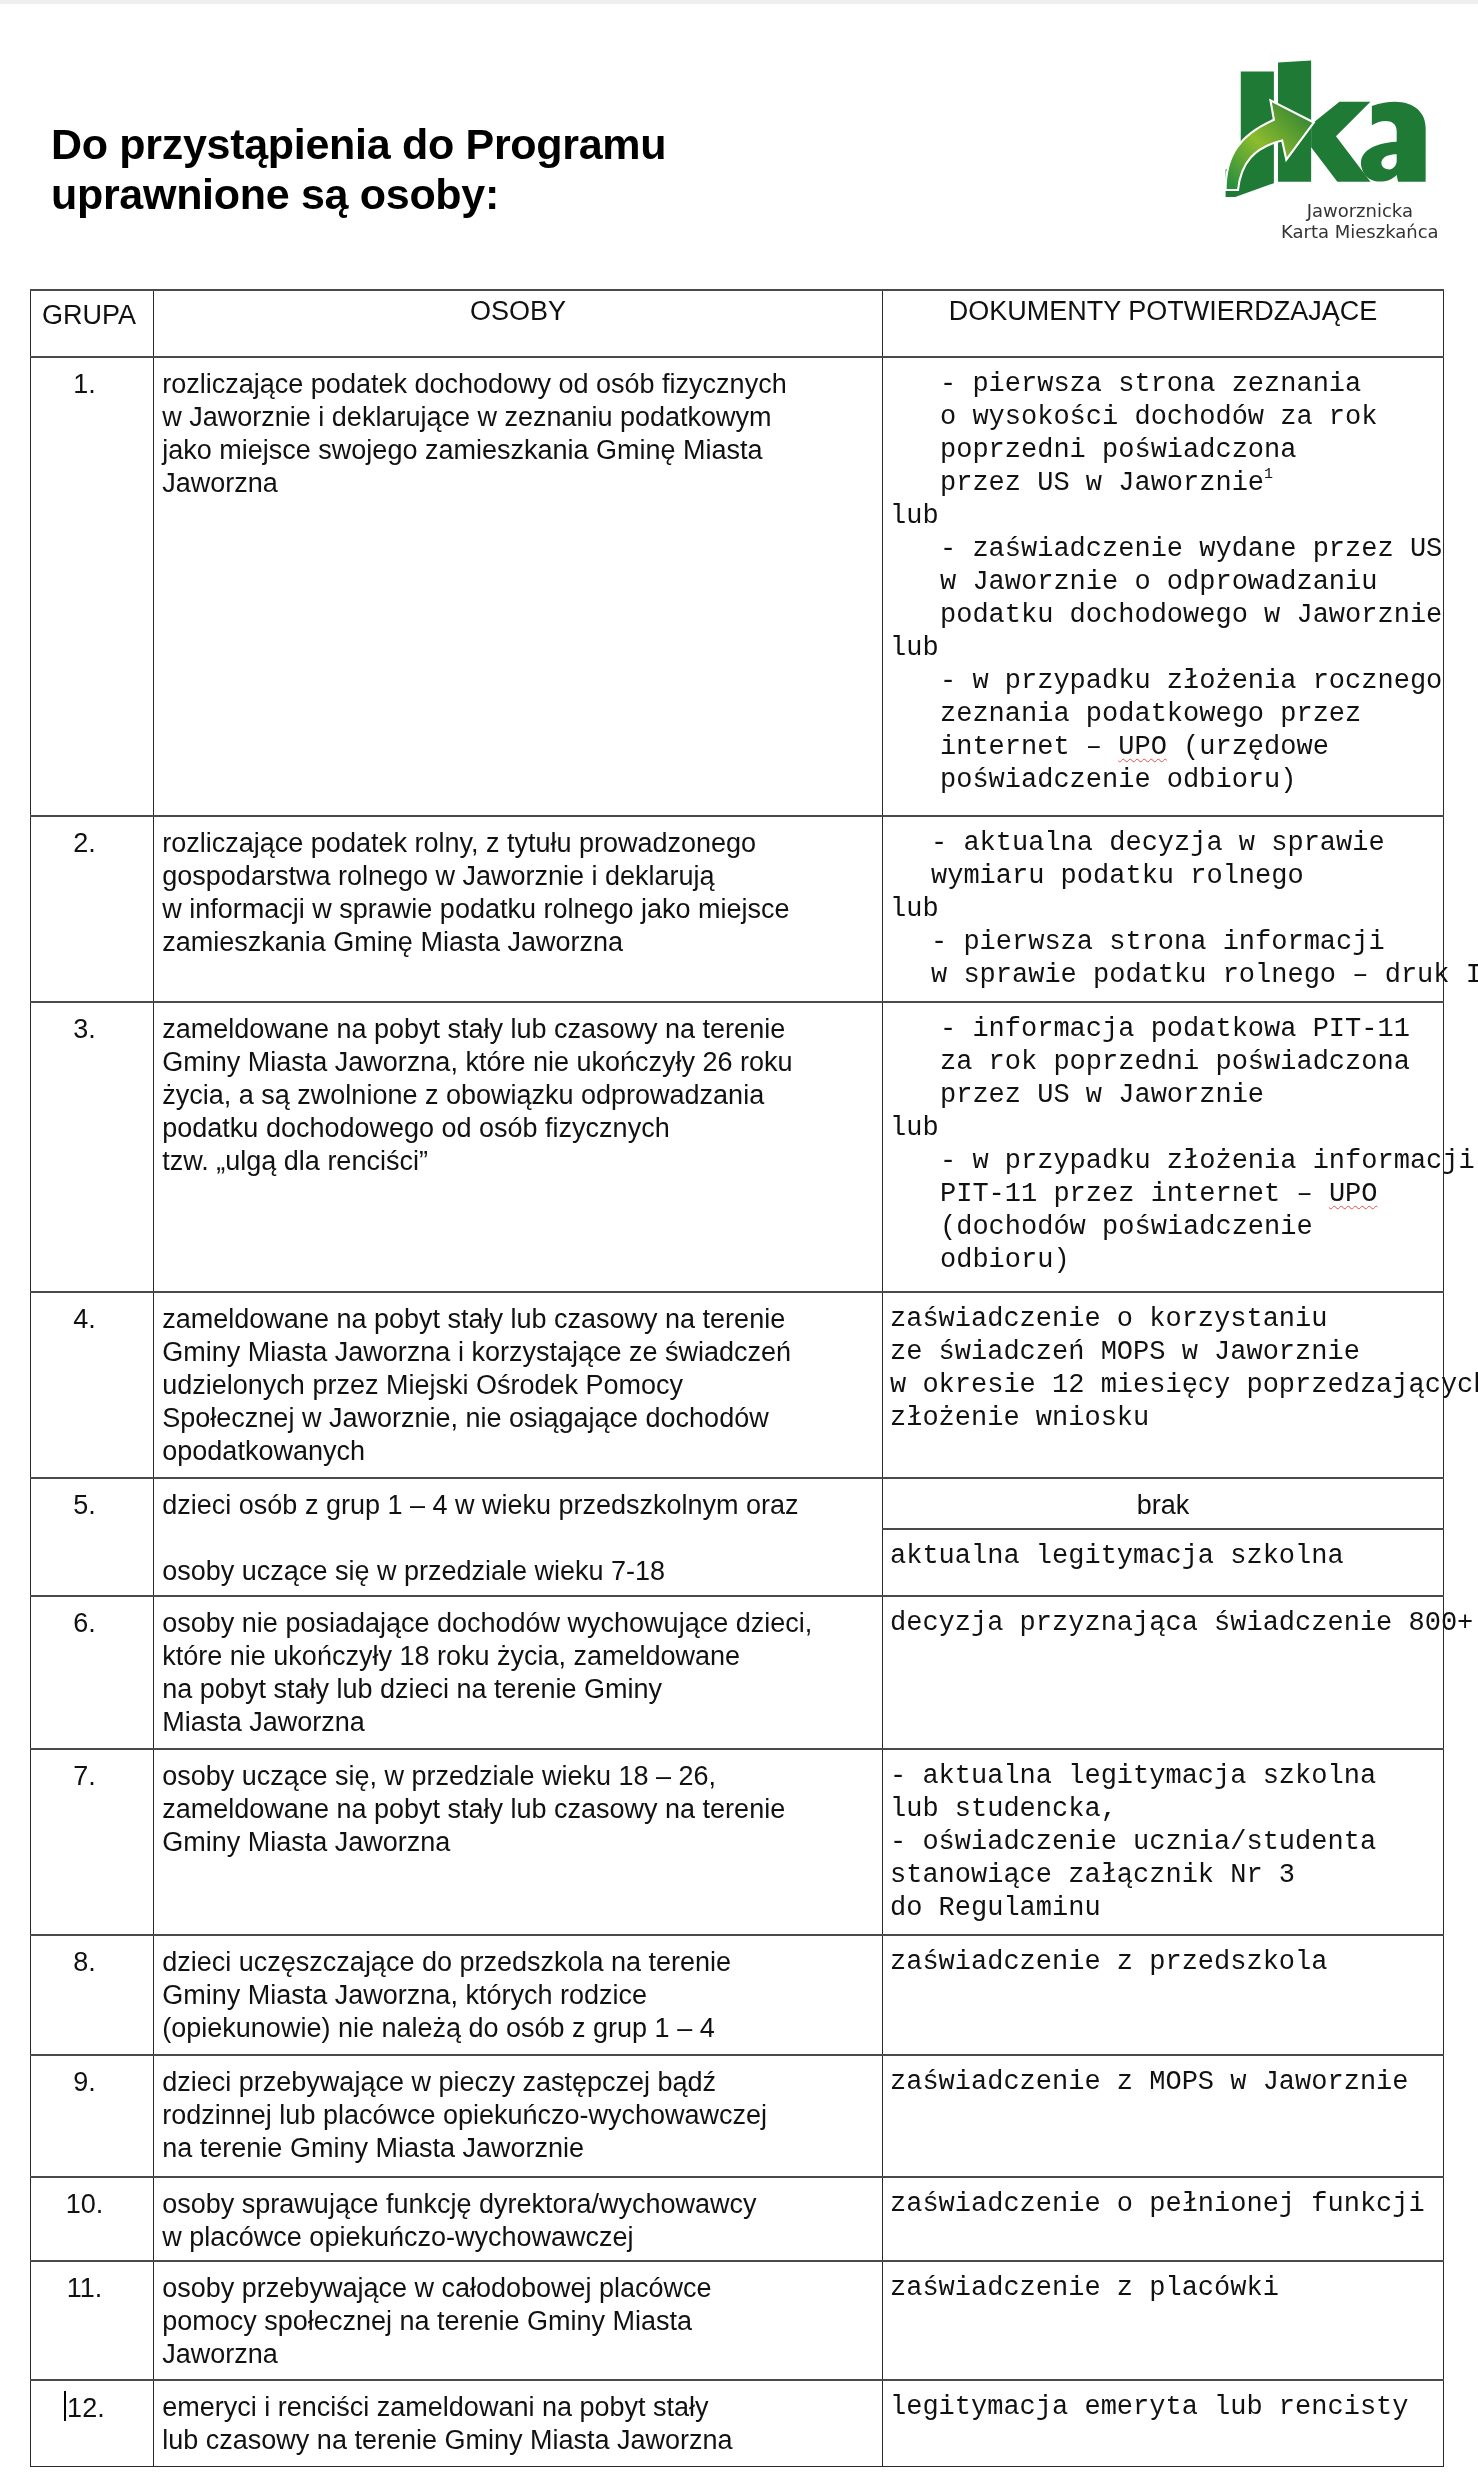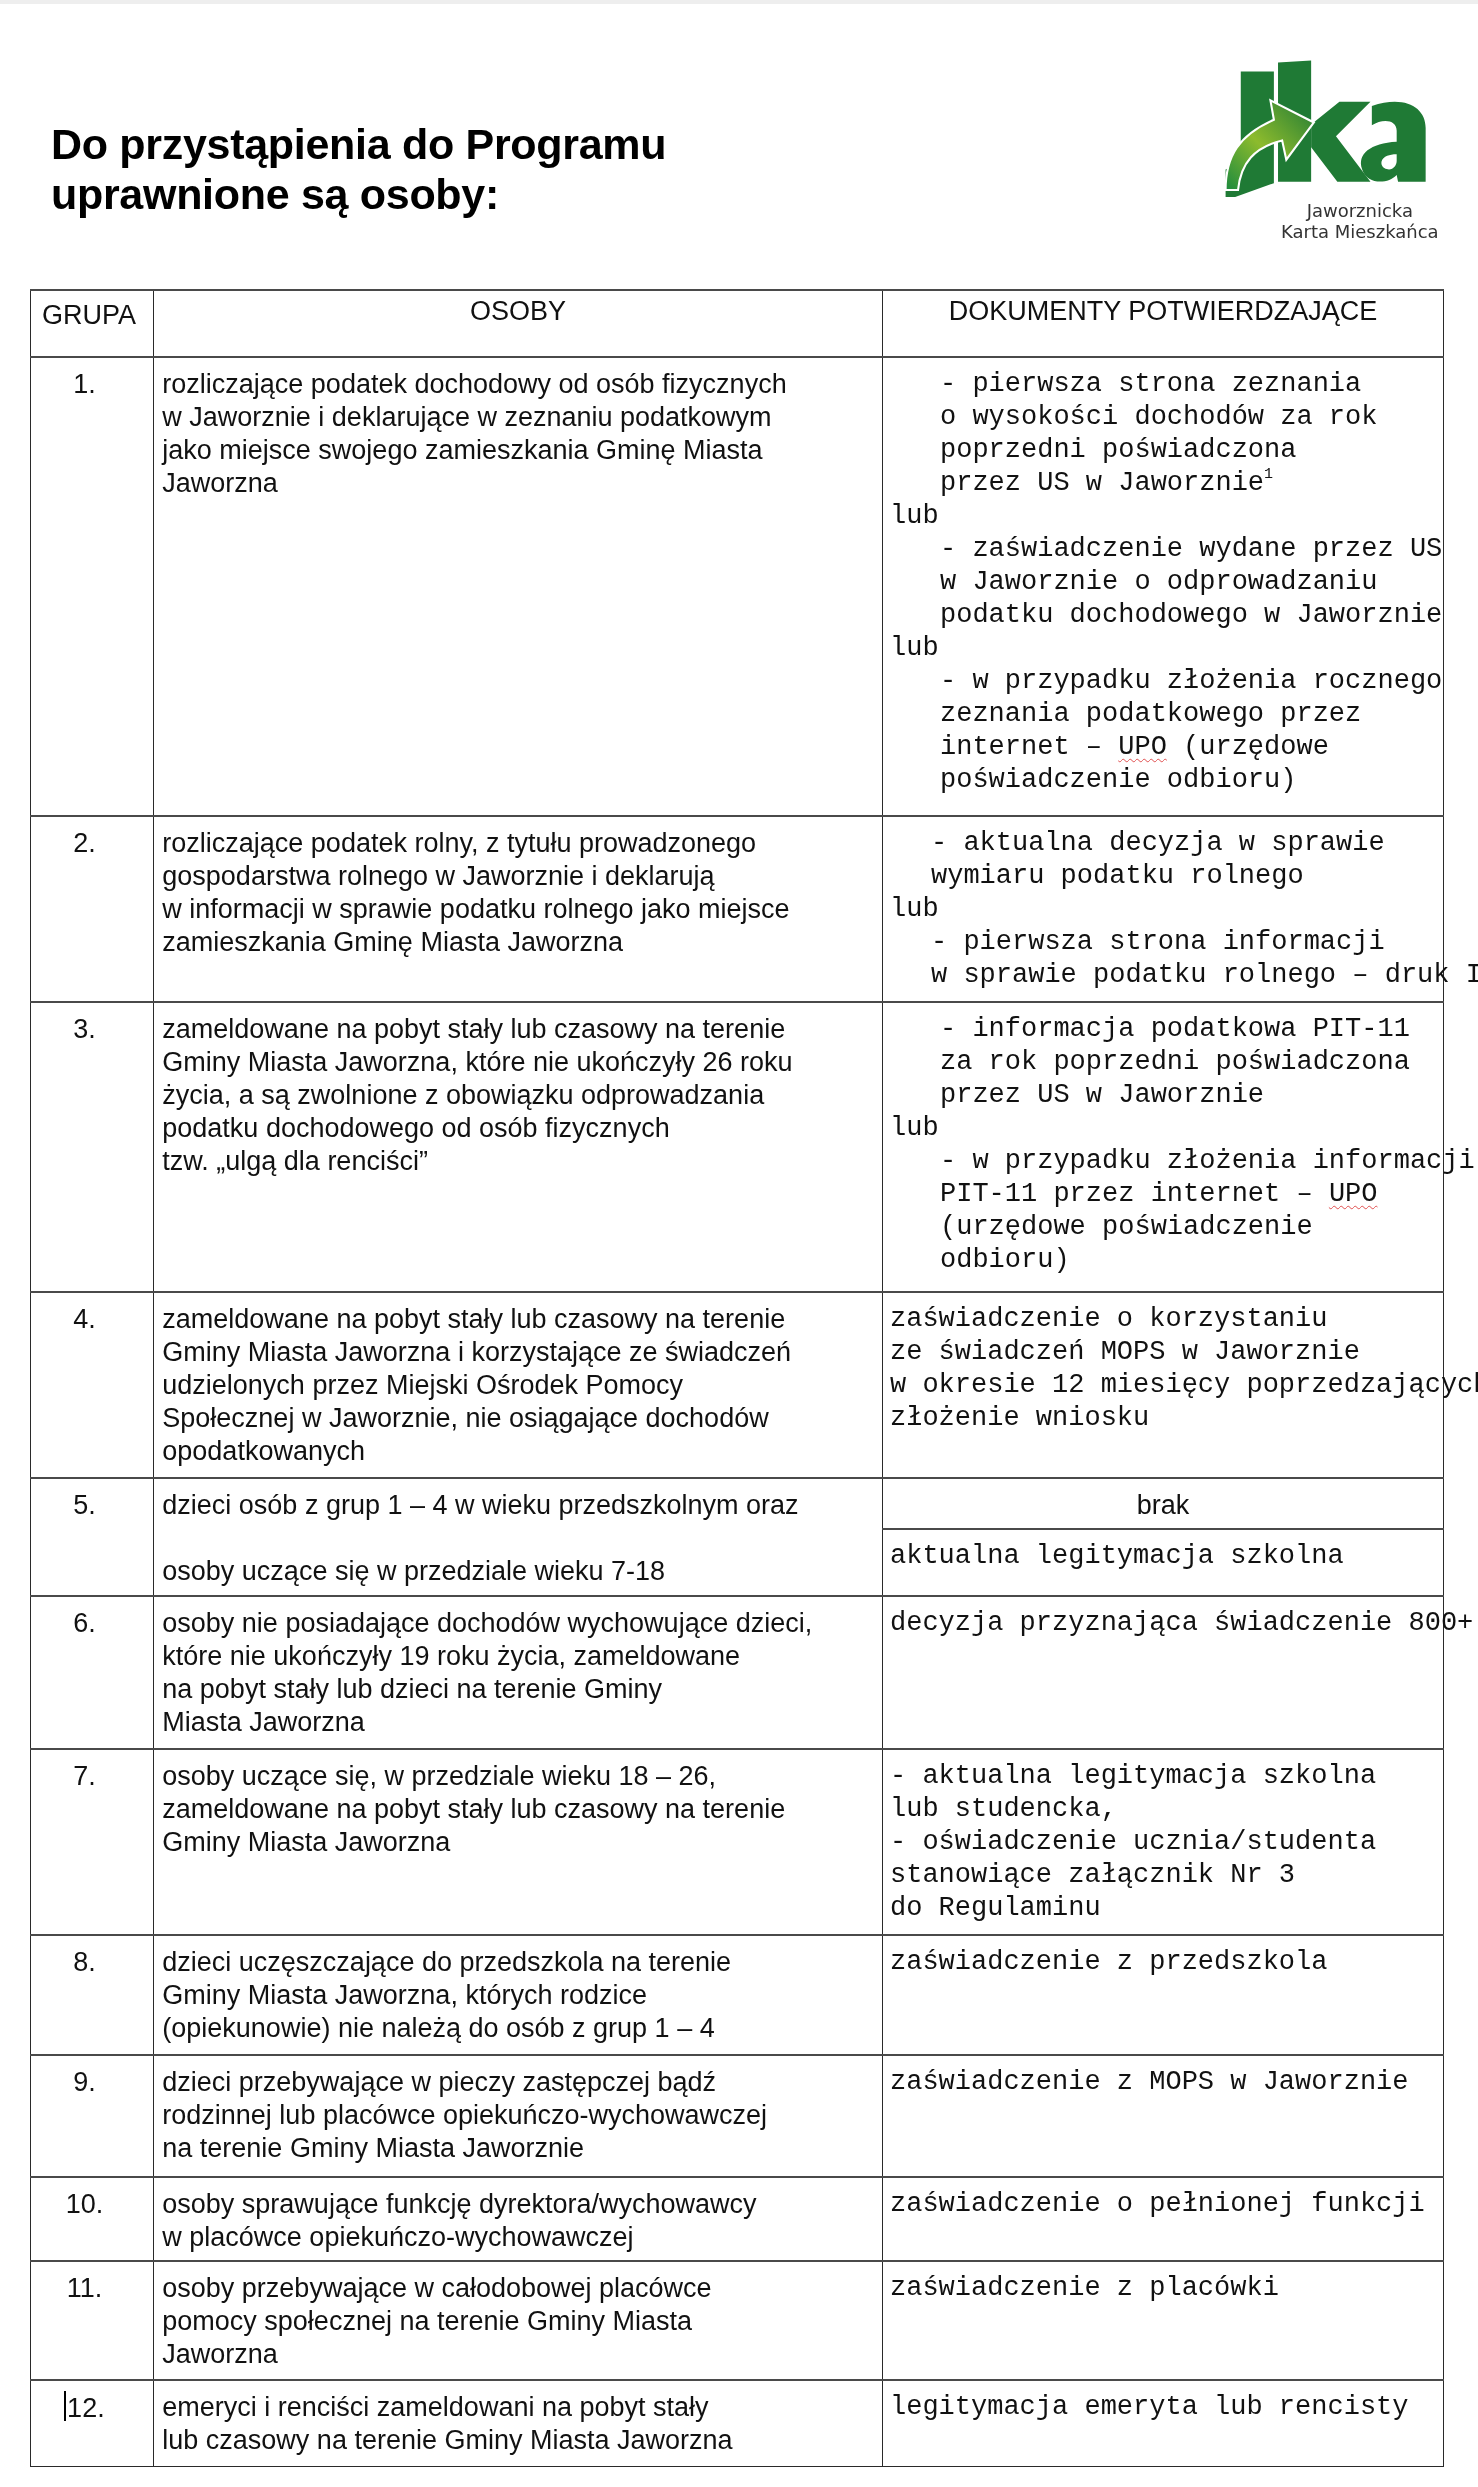--- a/index.html
+++ b/index.html
@@ -238,21 +238,21 @@
       <span class="line">podatku dochodowego od osób fizycznych</span>
       <span class="line">tzw. „ulgą dla renciści”</span>
     </td>
     <td class="dok">
       <span class="line indent">- informacja podatkowa PIT-11</span>
       <span class="line indent">za rok poprzedni poświadczona</span>
       <span class="line indent">przez US w Jaworznie</span>
       <span class="lub">lub</span>
       <span class="line indent">- w przypadku złożenia informacji</span>
       <span class="line indent"><span>PIT-11 przez internet – </span><span class="wavy">UPO</span></span>
-      <span class="line indent">(urzędowe poświadczenie</span>
+      <span class="line indent">(dochodów poświadczenie</span>
       <span class="line indent">odbioru)</span>
     </td>
   </tr>
 
   <tr class="r-4">
     <td class="num">4.</td>
     <td class="osoby">
       <span class="line">zameldowane na pobyt stały lub czasowy na terenie</span>
       <span class="line">Gminy Miasta Jaworzna i korzystające ze świadczeń</span>
       <span class="line">udzielonych przez Miejski Ośrodek Pomocy</span>
@@ -276,21 +276,21 @@
     <td class="dok-center">brak</td>
   </tr>
   <tr class="r-5b" style="border-top:2.8px solid #4a4a4a;">
     <td class="dok dok-5b">aktualna legitymacja szkolna</td>
   </tr>
 
   <tr class="r-6">
     <td class="num">6.</td>
     <td class="osoby">
       <span class="line">osoby nie posiadające dochodów wychowujące dzieci,</span>
-      <span class="line">które nie ukończyły 19 roku życia, zameldowane</span>
+      <span class="line">które nie ukończyły 18 roku życia, zameldowane</span>
       <span class="line">na pobyt stały lub dzieci na terenie Gminy</span>
       <span class="line">Miasta Jaworzna</span>
     </td>
     <td class="dok">
       <span class="line">decyzja przyznająca świadczenie 800+</span>
     </td>
   </tr>
 
   <tr class="r-7">
     <td class="num">7.</td>

